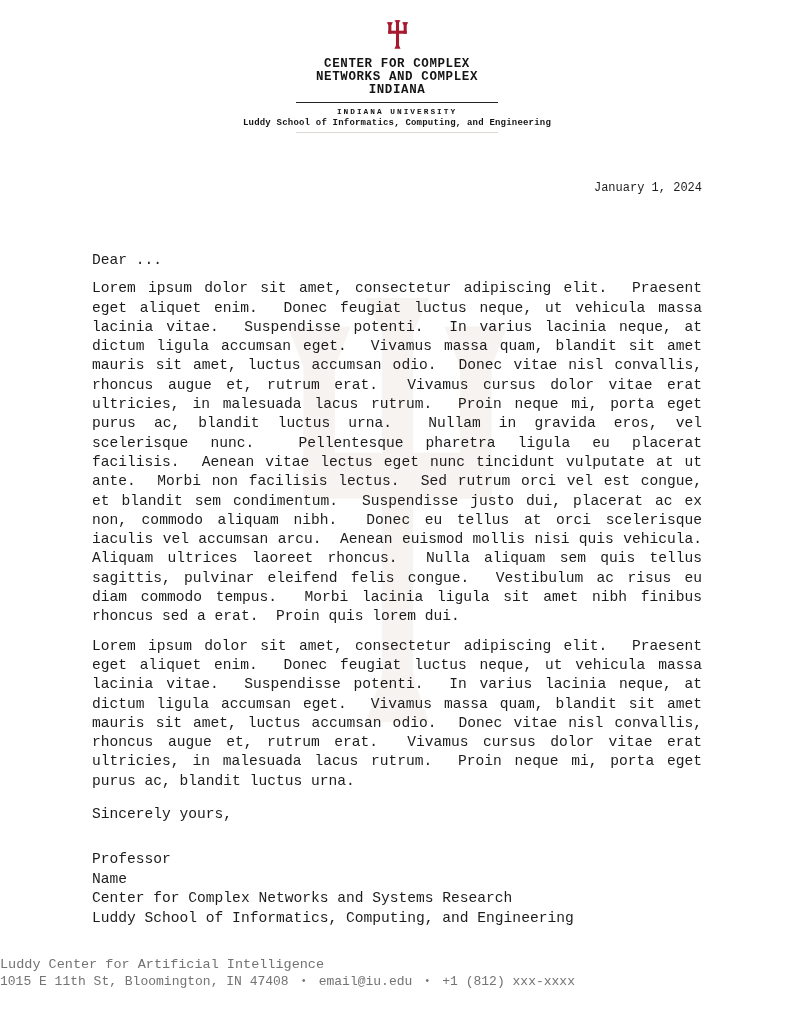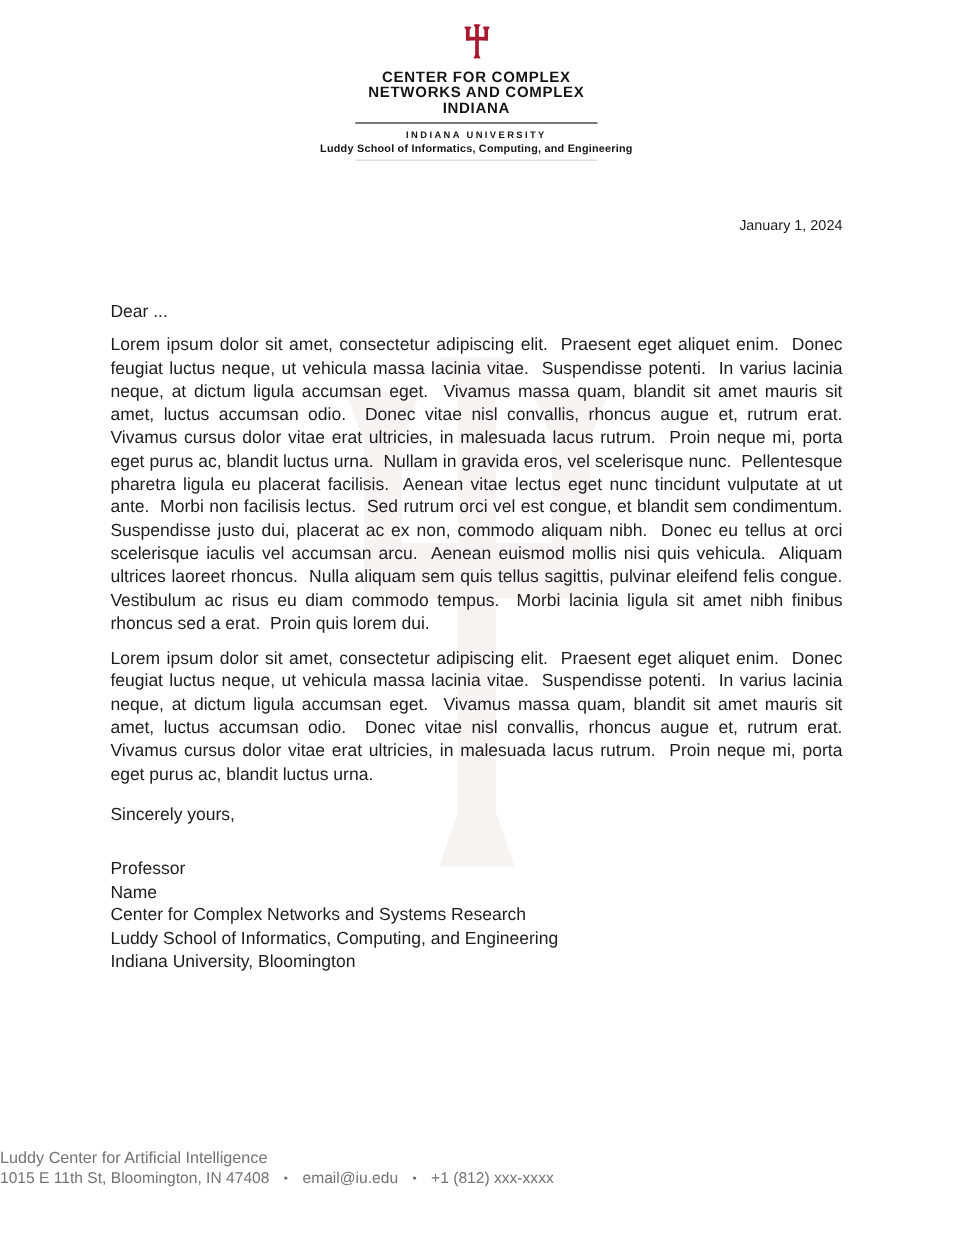--- a/index.html
+++ b/index.html
@@ -1,20 +1,20 @@
 <!DOCTYPE html>
 <html><head>
 <meta charset="utf-8">
 <style>
   html,body { margin:0; padding:0; background:#ffffff; }
   .page {
     position:relative;
     width:794px; height:1028px;
     background:#ffffff;
-    font-family:Liberation Sans, sans-serif;
+    font-family:Liberation Mono, monospace;
     color:#1c1c1c;
     overflow:hidden;
   }
   
   .watermark {
     position:absolute;
     left:280px; top:298px;
     width:235px; height:424px;
     z-index:0;
   }
@@ -112,21 +112,20 @@
   <div class="body">
     <p class="salutation">Dear ...</p>
     <p class="para">Lorem ipsum dolor sit amet, consectetur adipiscing elit.  Praesent eget aliquet enim.  Donec feugiat luctus neque, ut vehicula massa lacinia vitae.  Suspendisse potenti.  In varius lacinia neque, at dictum ligula accumsan eget.  Vivamus massa quam, blandit sit amet mauris sit amet, luctus accumsan odio.  Donec vitae nisl convallis, rhoncus augue et, rutrum erat.  Vivamus cursus dolor vitae erat ultricies, in malesuada lacus rutrum.  Proin neque mi, porta eget purus ac, blandit luctus urna.  Nullam in gravida eros, vel scelerisque nunc.  Pellentesque pharetra ligula eu placerat facilisis.  Aenean vitae lectus eget nunc tincidunt vulputate at ut ante.  Morbi non facilisis lectus.  Sed rutrum orci vel est congue, et blandit sem condimentum.  Suspendisse justo dui, placerat ac ex non, commodo aliquam nibh.  Donec eu tellus at orci scelerisque iaculis vel accumsan arcu.  Aenean euismod mollis nisi quis vehicula.  Aliquam ultrices laoreet rhoncus.  Nulla aliquam sem quis tellus sagittis, pulvinar eleifend felis congue.  Vestibulum ac risus eu diam commodo tempus.  Morbi lacinia ligula sit amet nibh finibus rhoncus sed a erat.  Proin quis lorem dui.</p>
     <p class="para">Lorem ipsum dolor sit amet, consectetur adipiscing elit.  Praesent eget aliquet enim.  Donec feugiat luctus neque, ut vehicula massa lacinia vitae.  Suspendisse potenti.  In varius lacinia neque, at dictum ligula accumsan eget.  Vivamus massa quam, blandit sit amet mauris sit amet, luctus accumsan odio.  Donec vitae nisl convallis, rhoncus augue et, rutrum erat.  Vivamus cursus dolor vitae erat ultricies, in malesuada lacus rutrum.  Proin neque mi, porta eget purus ac, blandit luctus urna.</p>
     <p class="closing">Sincerely yours,</p>
     <div class="signature">
       <div class="sig-line">Professor</div>
       <div class="sig-line">Name</div>
       <div class="sig-line">Center for Complex Networks and Systems Research</div>
       <div class="sig-line">Luddy School of Informatics, Computing, and Engineering</div>
-      <div class="sig-line">Indiana University, Bloomington</div>
     </div>
   </div>
 
   <div class="footer">
     <div class="footer-name">Luddy Center for Artificial Intelligence</div>
     <div class="footer-contact">
       <span>1015 E 11th St, Bloomington, IN 47408</span><span class="sep">•</span><span>email@iu.edu</span><span class="sep">•</span><span>+1 (812) xxx-xxxx</span>
     </div>
   </div>
 

